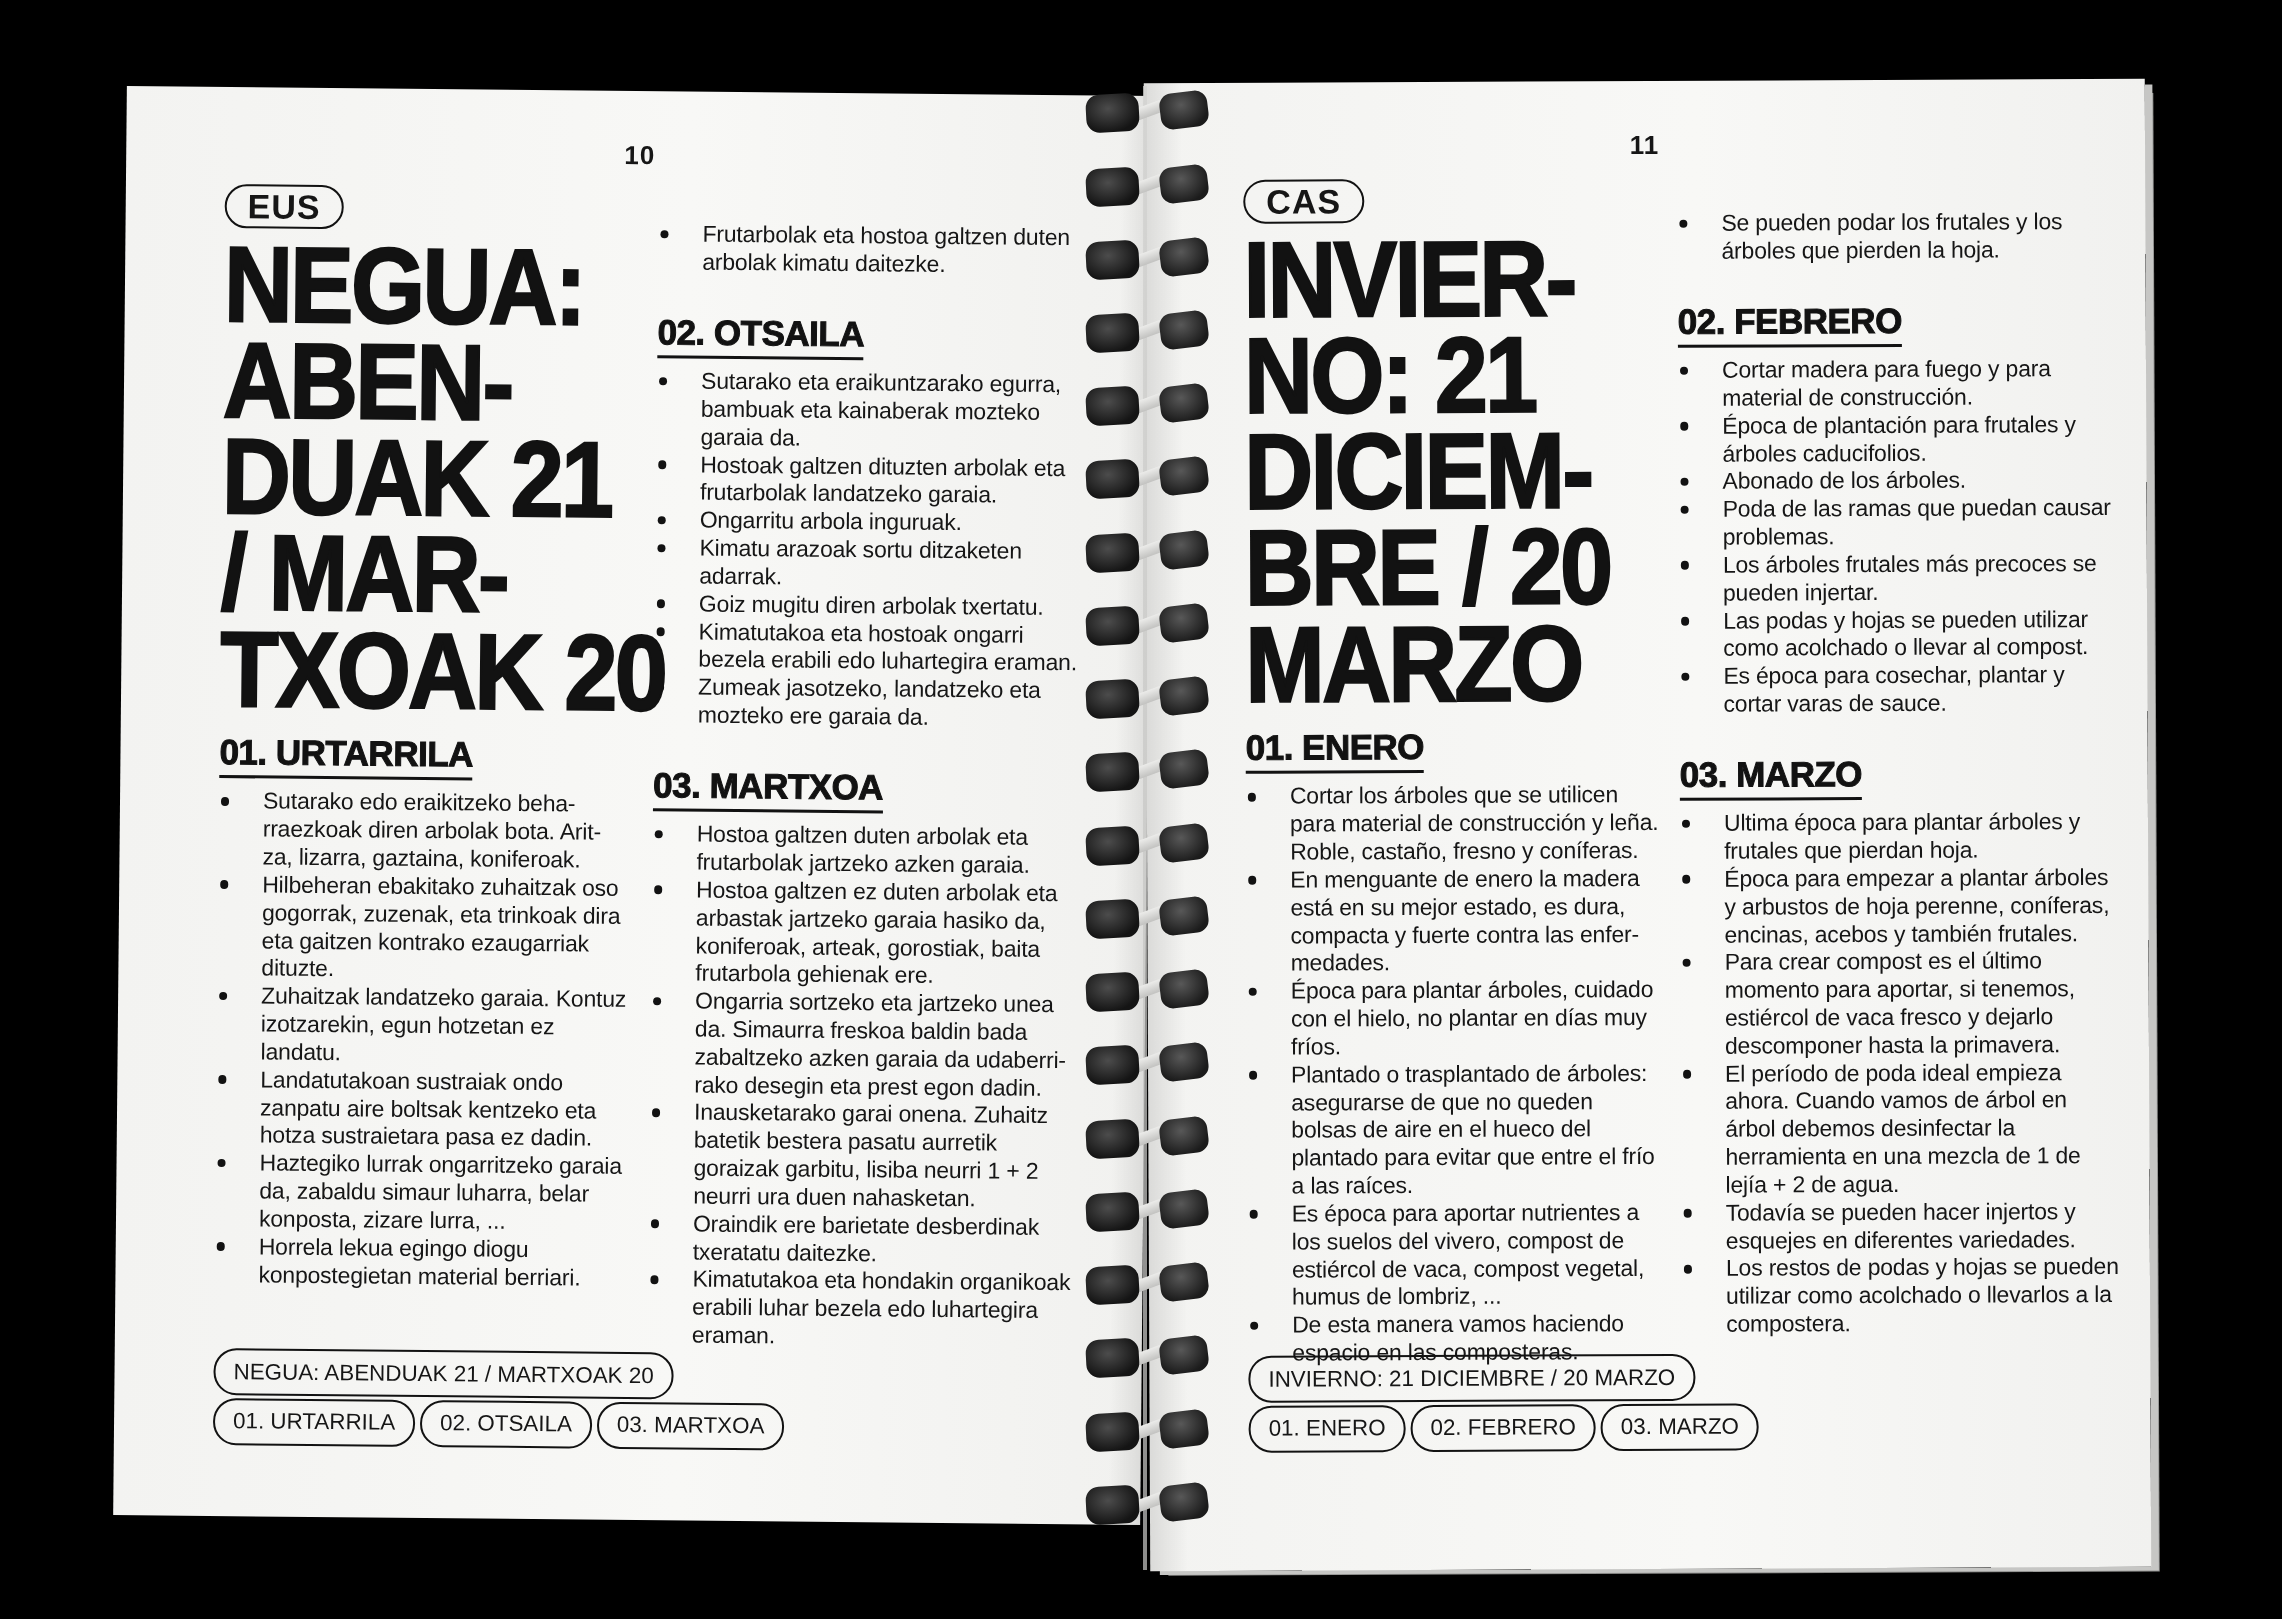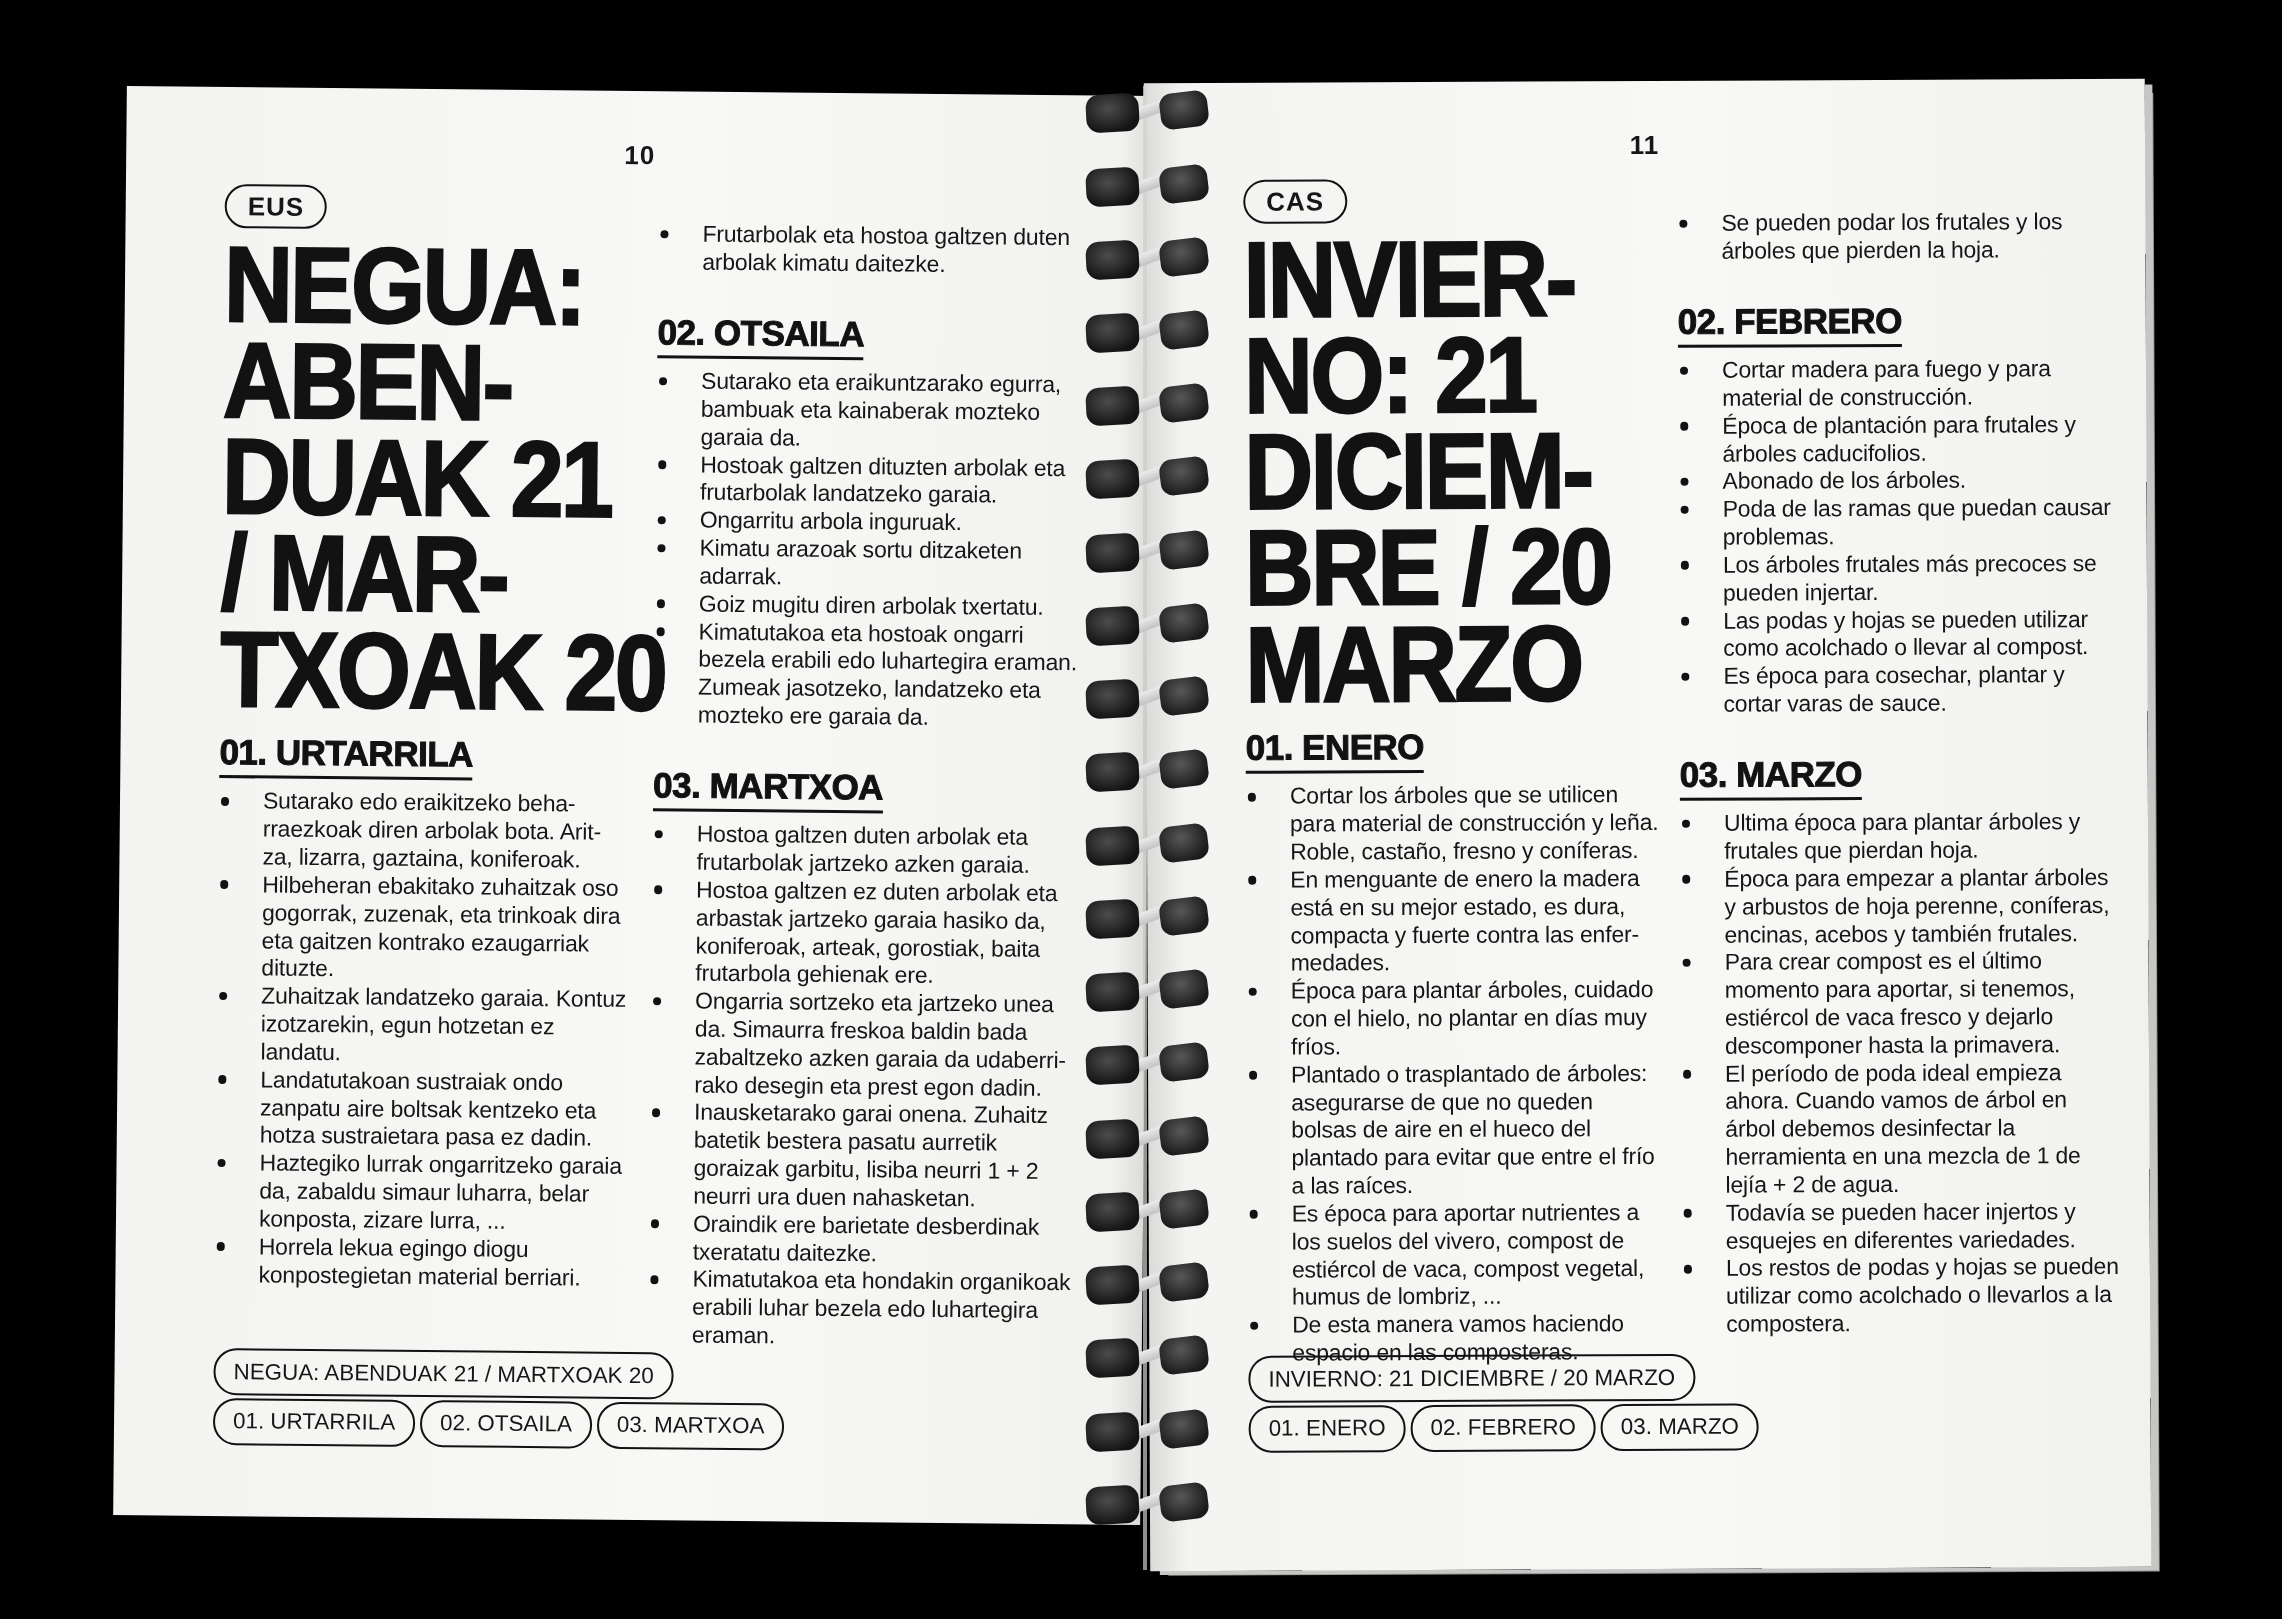--- a/index.html
+++ b/index.html
@@ -13,21 +13,21 @@
               background:linear-gradient(to left,rgba(0,0,0,.09),transparent);}
   .page-right::before{content:"";position:absolute;left:0;top:0;bottom:0;width:38px;
               background:linear-gradient(to right,rgba(0,0,0,.10),transparent);}
   .pageno{margin:49px 0 0;text-align:center;font-size:26px;font-weight:bold;letter-spacing:1px;}
   .content{display:flex;gap:21px;padding:17px 53px 0 99px;}
   .col{flex:none;}
   .col1{width:413px;}
   .col2{width:438px;margin-top:32px;}
   .lang-pill{display:inline-flex;align-items:center;justify-content:center;height:40px;
              padding:0 21px;border:2.9px solid #121212;border-radius:25px;
-             font-size:26px;font-weight:bold;letter-spacing:1px;background:transparent;}
+             font-size:34px;font-weight:bold;letter-spacing:1px;background:transparent;}
   .big-title{margin:7.6px 0 13.3px;font-size:107px;line-height:.9;font-weight:bold;color:#121212;
              letter-spacing:-2.9px;-webkit-text-stroke:2.4px #121212;
              transform:scaleX(.89);transform-origin:left top;white-space:nowrap;}
   .section{margin-top:36px;}
   .col1 .section{margin-top:15px;}
   .sec-heading{display:inline-block;margin:0 0 9.5px;font-size:35px;font-weight:bold;
                letter-spacing:-0.5px;-webkit-text-stroke:1px #121212;color:#121212;
                border-bottom:3.8px solid #121212;padding-bottom:2.9px;}
   ul.bullets{list-style:none;margin:0;padding:0;font-size:23px;line-height:1.21;}
   li.bullet{display:flex;}

